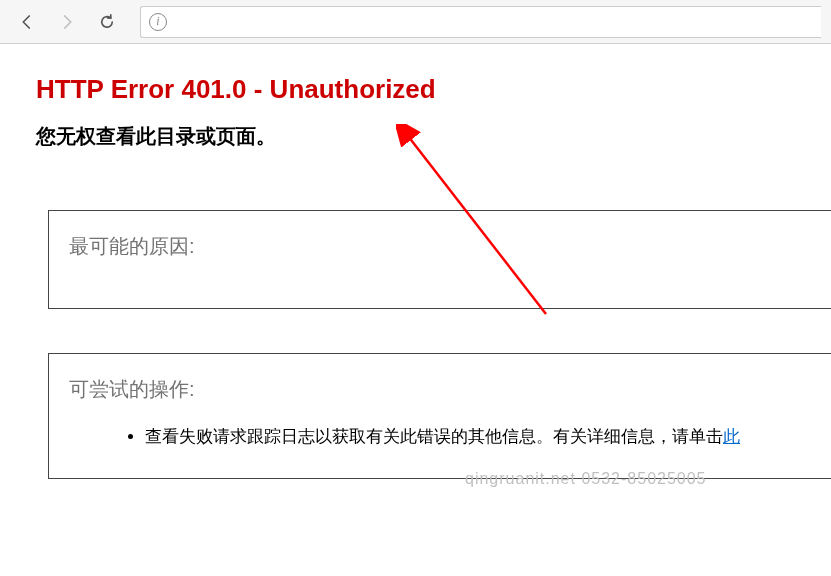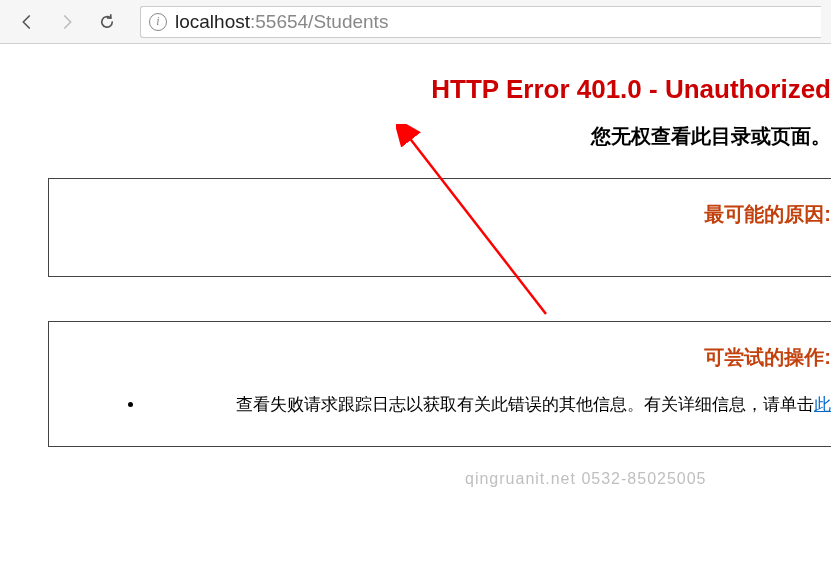--- a/index.html
+++ b/index.html
@@ -71,46 +71,45 @@
     .url-text {
       font-size: 19px;
       color: #222;
       white-space: nowrap;
     }
     .url-text .faded {
       color: #888;
     }
     .page-content {
       padding: 30px 0 0 36px;
-      text-align: right;
     }
     .error-title {
       color: #cc0000;
       font-weight: bold;
       font-size: 26px;
       font-family: Verdana, Arial, sans-serif;
       margin-bottom: 18px;
     }
     .error-subtitle {
       font-size: 20px;
       font-weight: bold;
       color: #000;
-      margin-bottom: 28px;
+      margin-bottom: 60px;
     }
     .section-box {
       border: 1px solid #444;
       border-right: none;
       margin-left: 12px;
       padding: 22px 0 28px 20px;
       margin-bottom: 44px;
     }
     .section-title {
       font-size: 20px;
-      font-weight: bold;
-      color: #c2410c;
+      font-weight: normal;
+      color: #737373;
       margin-bottom: 20px;
     }
     .section-list {
       list-style: disc;
       padding-left: 76px;
     }
     .section-list li {
       font-size: 17px;
       color: #000;
       line-height: 1.6;
@@ -152,23 +151,20 @@
     </svg>
   </div>
   <div class="nav-btn">
     <svg viewBox="0 0 24 24">
       <path d="M19 12 A7 7 0 1 1 16.5 6.5" stroke="#555" stroke-width="2.2" fill="none" stroke-linecap="round"></path>
       <path d="M17 2.5 L17.2 7 L12.7 6.5" stroke="#555" stroke-width="2.2" fill="none" stroke-linecap="round" stroke-linejoin="round"></path>
     </svg>
   </div>
   <div class="url-bar">
     <div class="info-icon">i</div>
-    <div class="url-text">
-      <span>localhost</span><span class="faded">:55654/Students</span>
-    </div>
   </div>
 </div>
 
 <div class="page-content">
   <h1 class="error-title">HTTP Error 401.0 - Unauthorized</h1>
   <div class="error-subtitle">您无权查看此目录或页面。</div>
 
   <div class="section-box">
     <div class="section-title">最可能的原因:</div>
   </div>

